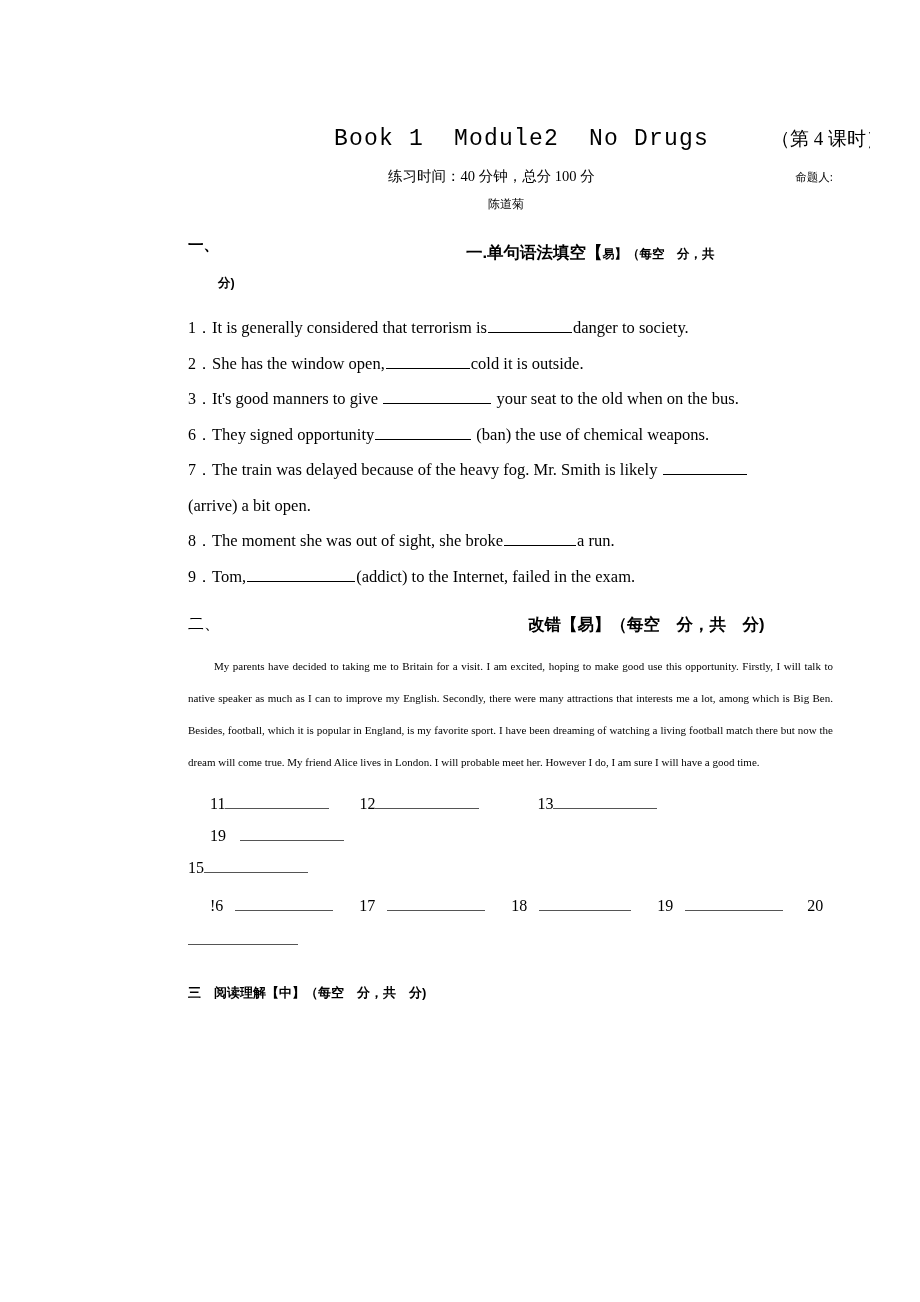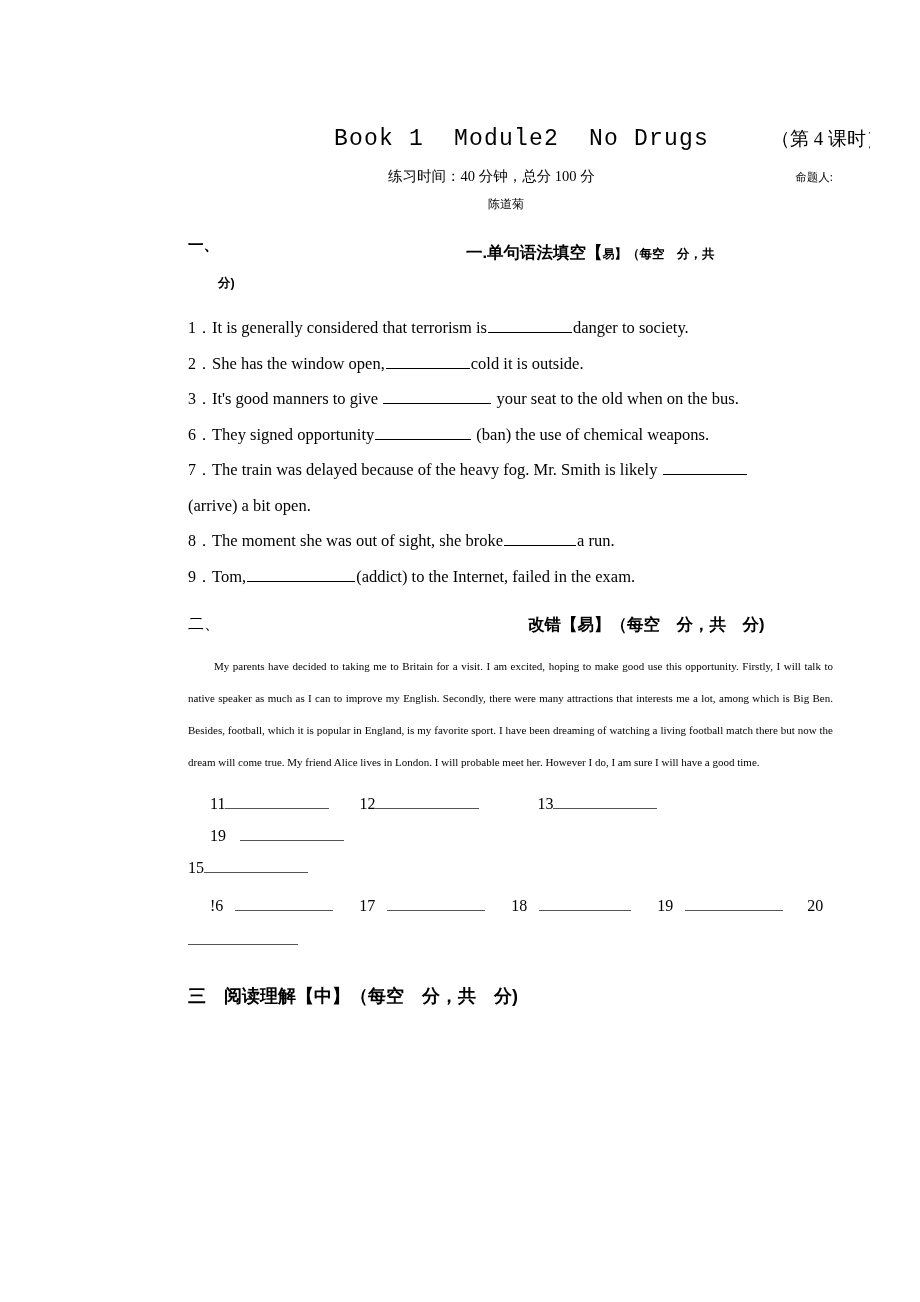--- a/index.html
+++ b/index.html
@@ -118,21 +118,21 @@
     top: 0;
     white-space: nowrap;
     font-family: "Liberation Sans", "DejaVu Sans", sans-serif;
     font-weight: bold;
     font-size: 16.5px;
   }
   .section-head-3 {
     margin-top: 28px;
     font-family: "Liberation Sans", "DejaVu Sans", sans-serif;
     font-weight: bold;
-    font-size: 18px;
+    font-size: 13px;
     white-space: nowrap;
   }
 
   
   .qlist {
     margin-top: 18px;
   }
   .qitem {
     font-size: 16.5px;
     line-height: 35.5px;

